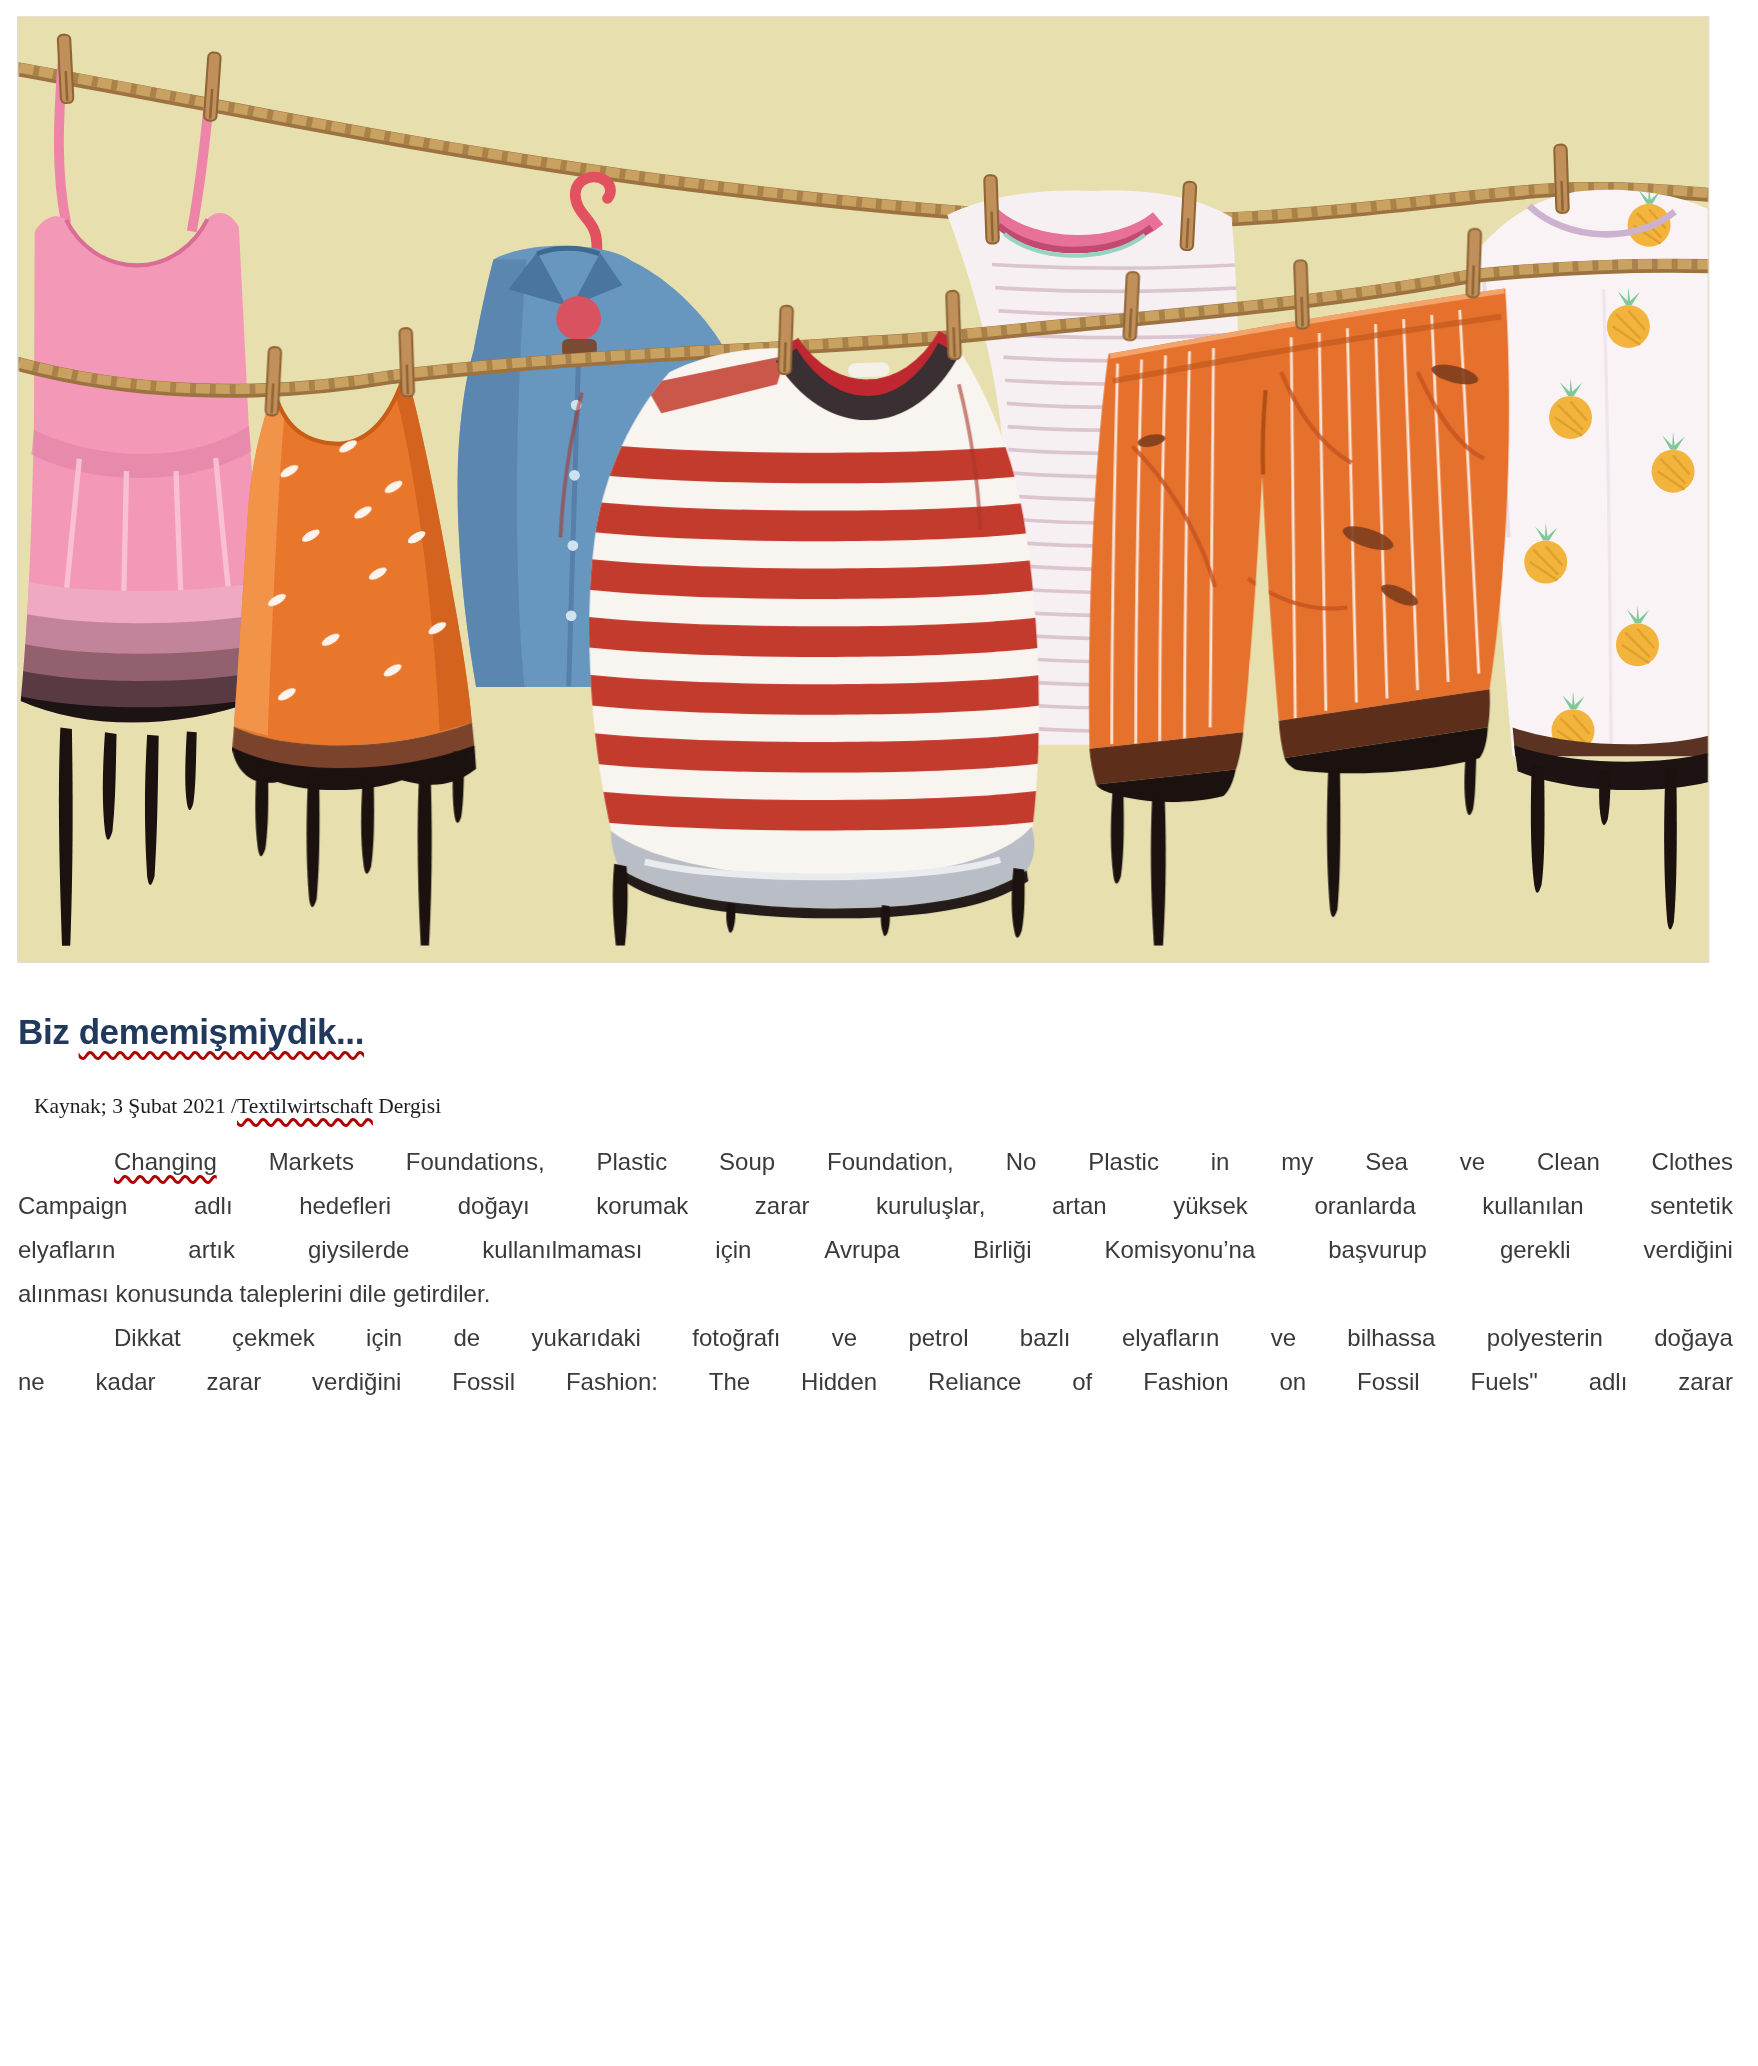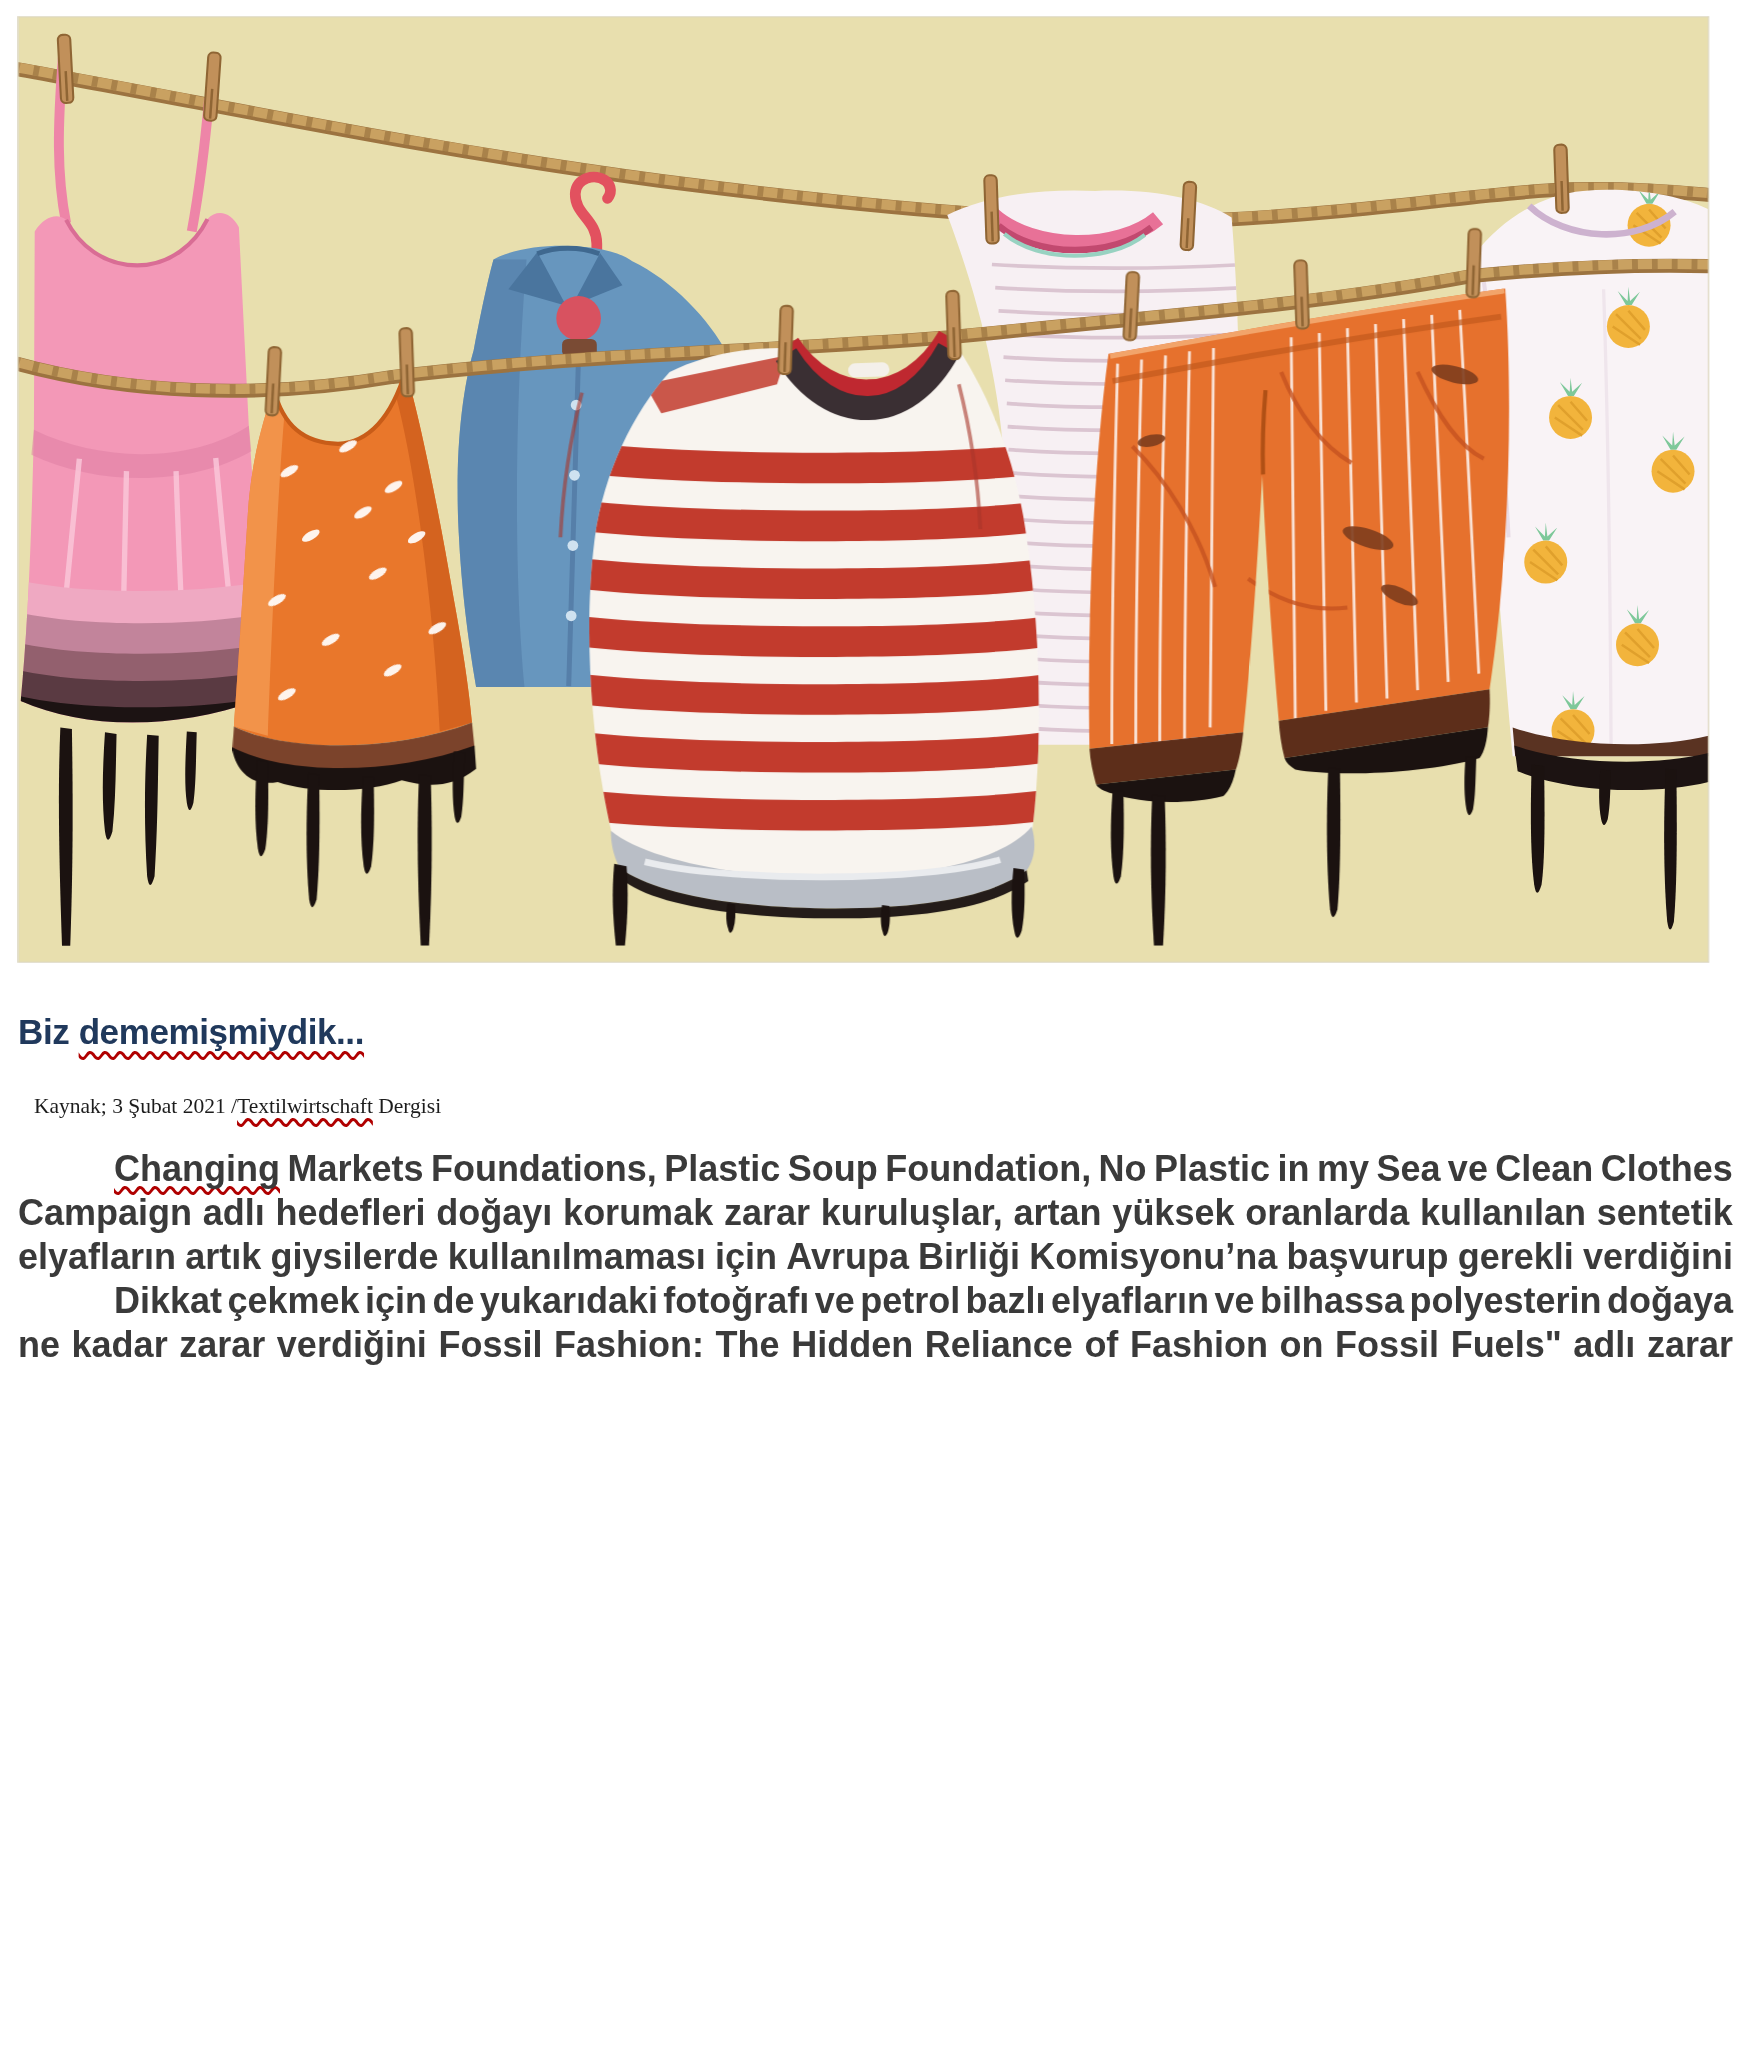--- a/index.html
+++ b/index.html
@@ -3,22 +3,22 @@
 <meta charset="utf-8">
 <style>
   html,body{margin:0;padding:0;background:#ffffff;}
   .page{position:relative;width:1759px;height:2317px;background:#ffffff;overflow:hidden;
         font-family:"Liberation Sans",sans-serif;}
   .figure{position:absolute;left:0;top:0;width:1759px;height:963px;}
   .title{position:absolute;left:18px;top:1012px;margin:0;font-size:35px;font-weight:bold;
          color:#20395c;letter-spacing:-0.4px;white-space:pre;}
   .source{position:absolute;left:18px;top:1078px;margin:16px;font-size:21.5px;font-weight:400;
           color:#1c1c1c;white-space:pre;font-family:Liberation Serif, serif;}
-  .body-text{position:absolute;left:18px;top:1148px;width:1715px;font-size:36px;
-             font-weight:bold;color:#3a3a3a;}
+  .body-text{position:absolute;left:18px;top:1148px;width:1715px;font-size:24px;
+             font-weight:normal;color:#3a3a3a;}
   .line{display:flex;justify-content:space-between;height:44px;align-items:baseline;}
   .line.indent{padding-left:96px;}
   .line.last{display:block;}
   .sq{text-decoration-line:underline;text-decoration-style:wavy;text-decoration-color:#b00000;
       text-decoration-thickness:2.5px;text-underline-offset:5px;text-decoration-skip-ink:none;}
   .title .sq{text-decoration-thickness:2.9px;text-underline-offset:6.6px;}
 </style>
 </head>
 <body>
 
@@ -287,20 +287,21 @@
         <span>giysilerde</span>
         <span>kullanılmaması</span>
         <span>için</span>
         <span>Avrupa</span>
         <span>Birliği</span>
         <span>Komisyonu’na</span>
         <span>başvurup</span>
         <span>gerekli</span>
         <span>verdiğini</span>
       </div>
+      <div class="line last"><span>alınması</span> <span>konusunda</span> <span>taleplerini</span> <span>dile</span> <span>getirdiler.</span></div>
       <div class="line indent">
         <span>Dikkat</span>
         <span>çekmek</span>
         <span>için</span>
         <span>de</span>
         <span>yukarıdaki</span>
         <span>fotoğrafı</span>
         <span>ve</span>
         <span>petrol</span>
         <span>bazlı</span>

